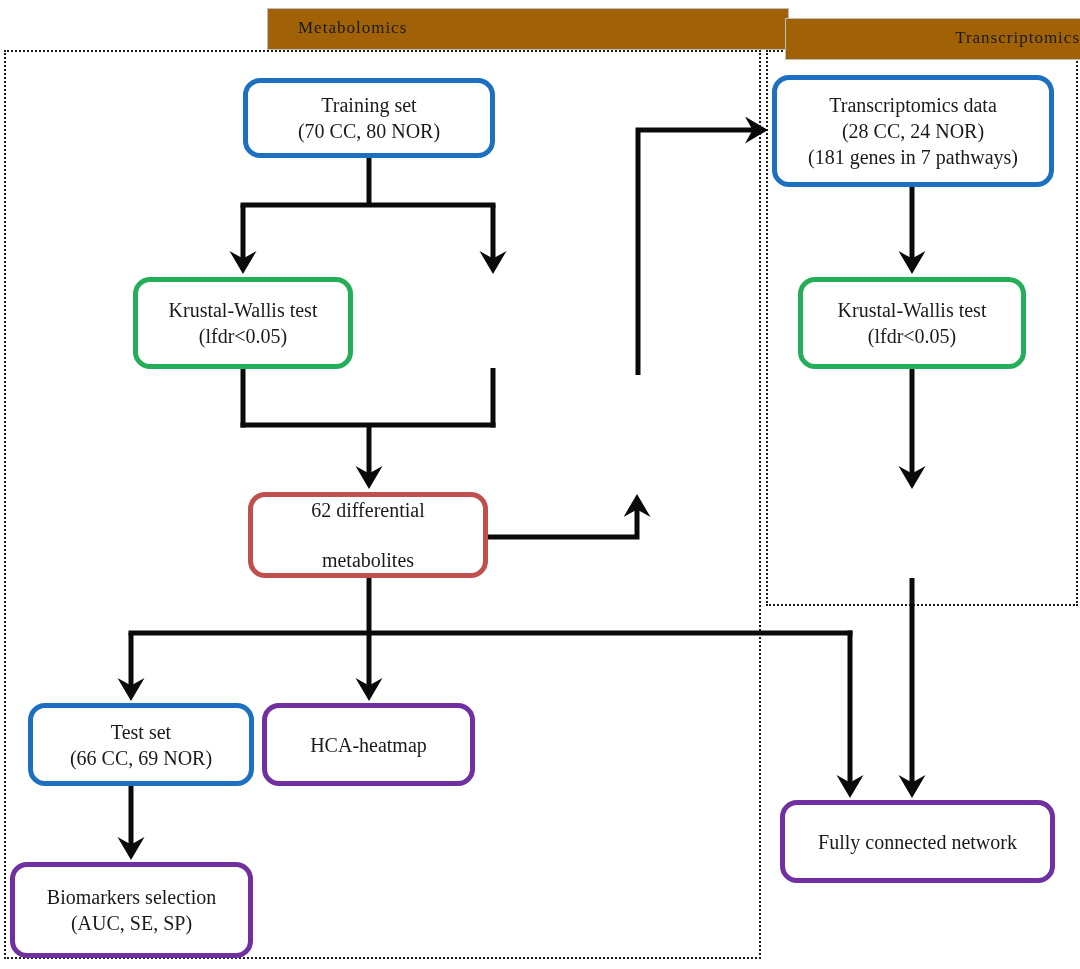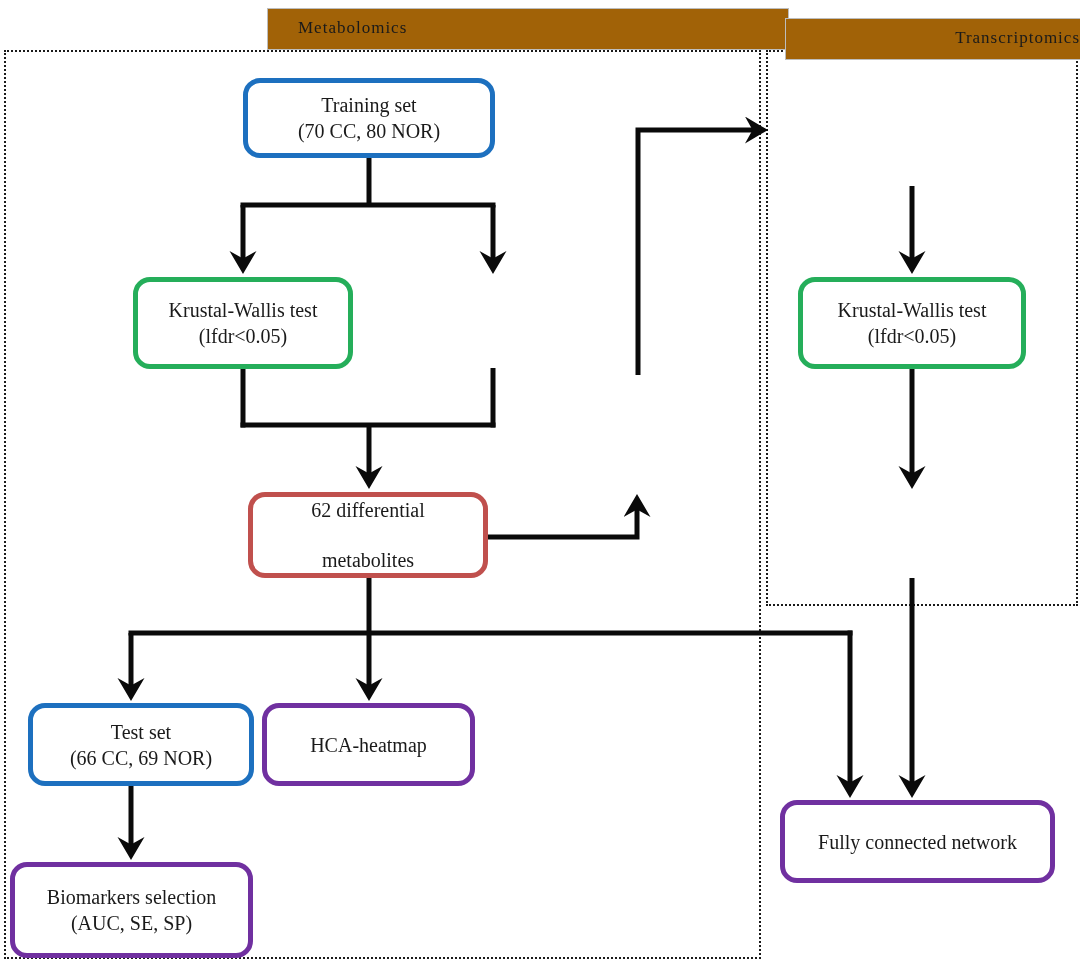--- a/index.html
+++ b/index.html
@@ -70,20 +70,25 @@
     <span>(lfdr&lt;0.05)</span>
   </div>
 
 
 
   <div class="node" style="left: 248px; top: 492px; width: 240px; height: 86px; border-color: rgb(192, 80, 77); gap: 24px;">
     <span>62 differential</span>
     <span>metabolites</span>
   </div>
 
+  <div class="node" style="left: 772px; top: 75px; width: 282px; height: 112px; border-color: rgb(29, 112, 191);">
+    <span>Transcriptomics data</span>
+    <span>(28 CC, 24 NOR)</span>
+    <span>(181 genes in 7 pathways)</span>
+  </div>
 
   <div class="node" style="left: 798px; top: 277px; width: 228px; height: 92px; border-color: rgb(37, 174, 90);">
     <span>Krustal-Wallis test</span>
     <span>(lfdr&lt;0.05)</span>
   </div>
 
 
   <div class="node" style="left: 28px; top: 703px; width: 226px; height: 83px; border-color: rgb(29, 112, 191);">
     <span>Test set</span>
     <span>(66 CC, 69 NOR)</span>

